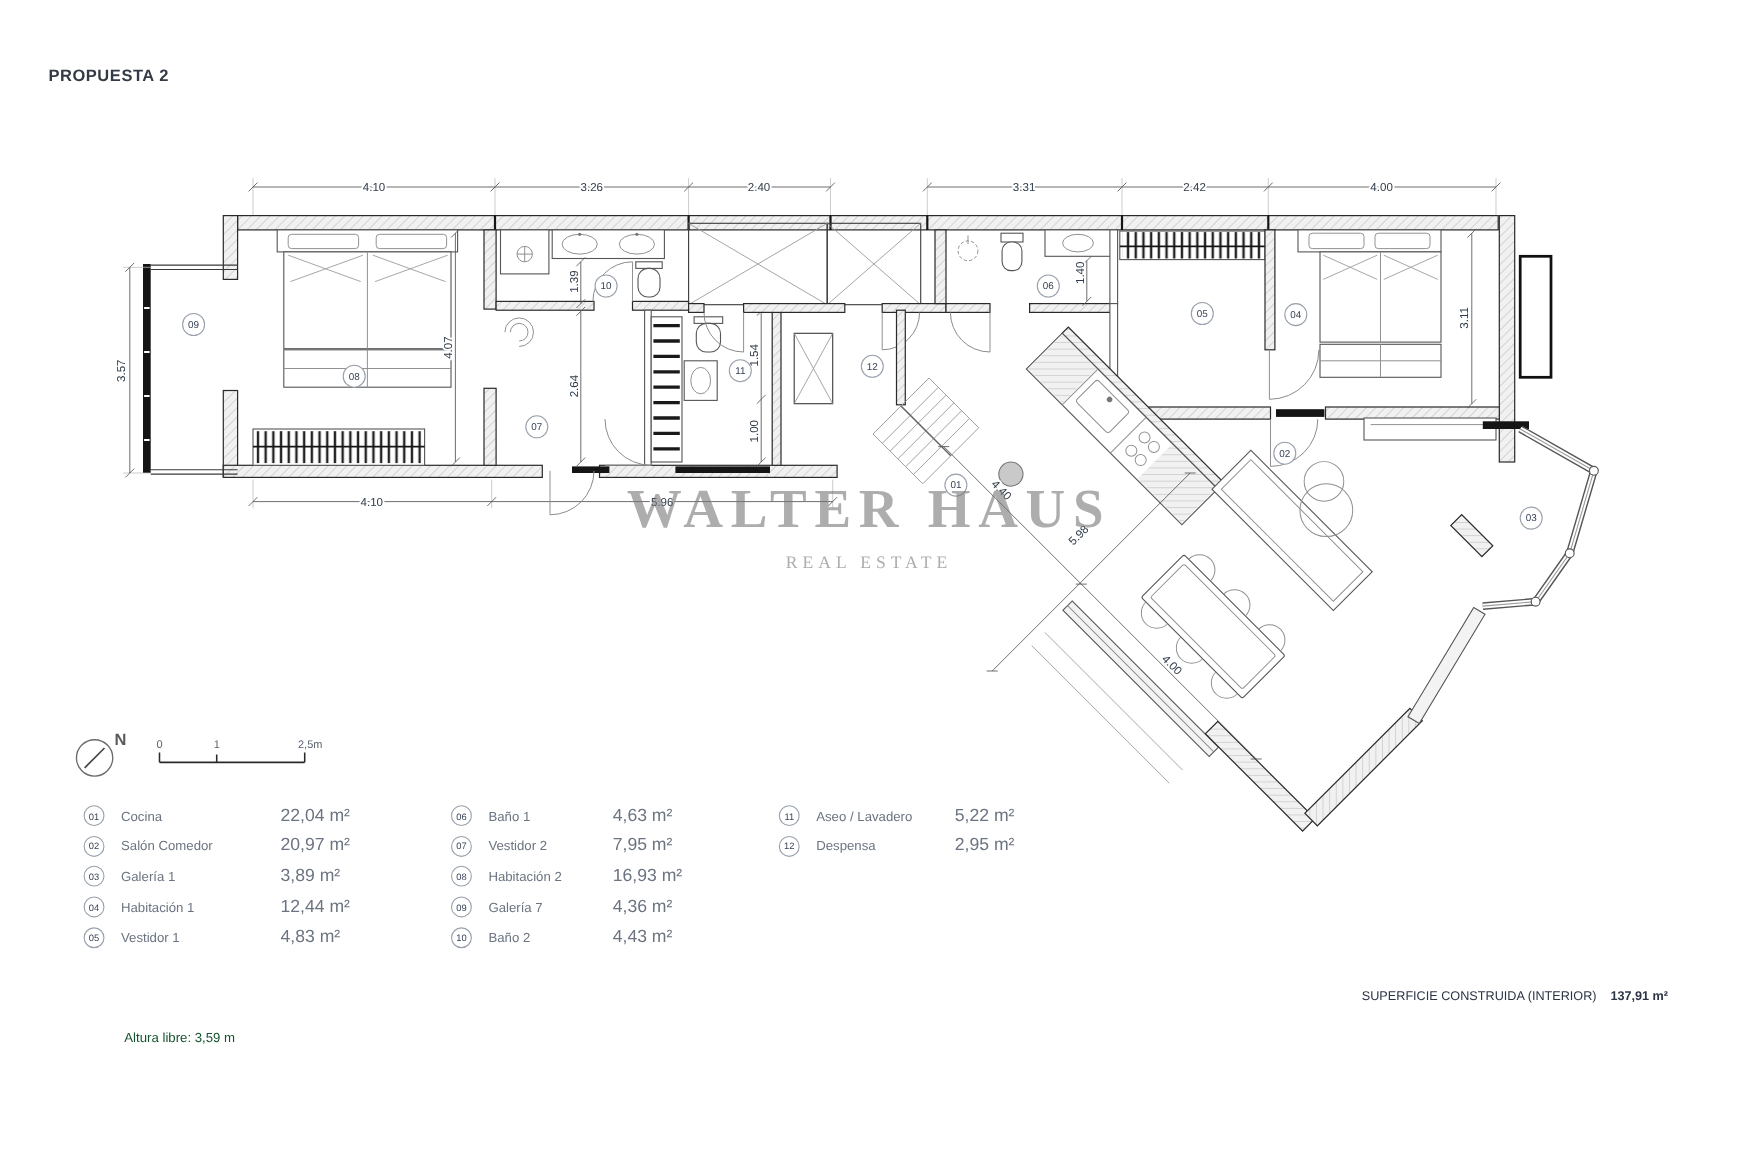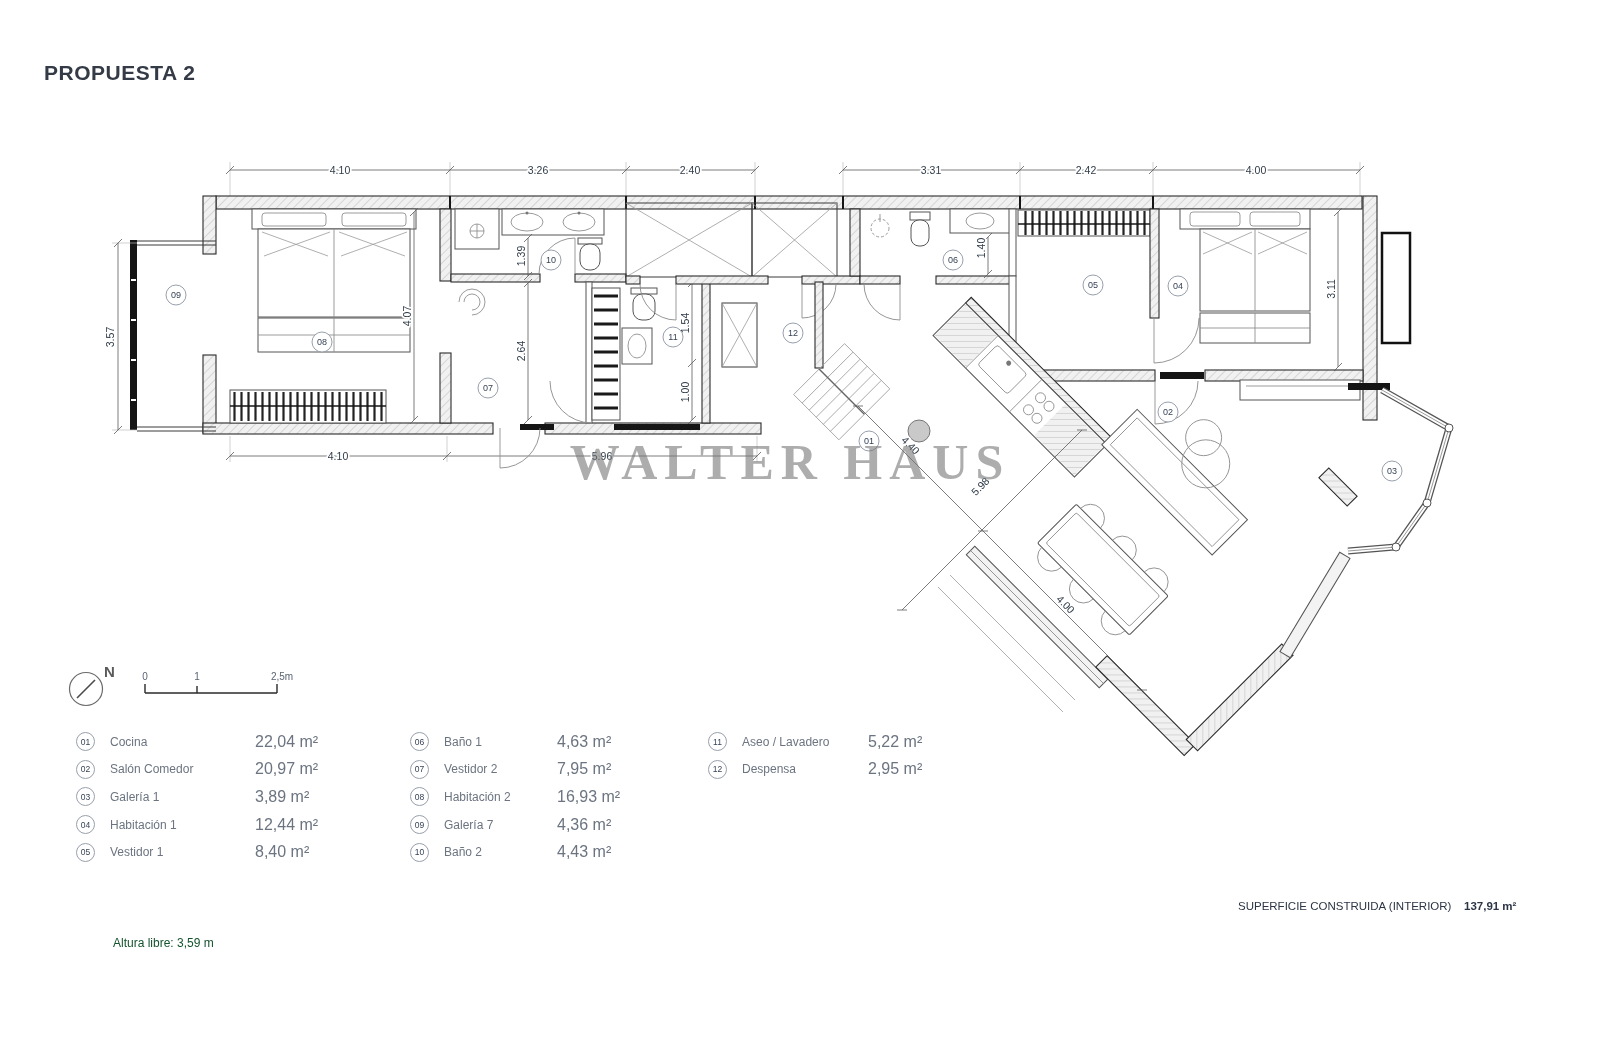--- a/index.html
+++ b/index.html
@@ -14,21 +14,21 @@
   .x{fill:none;stroke:#9a9a9a;stroke-width:.8;}
   .dm{fill:none;stroke:#5a5a5a;stroke-width:.8;}
   .ext{stroke:#bdbdbd;stroke-width:.7;}
   .dt{font:10.5px "Liberation Sans",sans-serif;fill:#2f3b49;text-anchor:middle;
       paint-order:stroke;stroke:#fff;stroke-width:3.5px;stroke-linejoin:round;}
   .lb{font:9px "Liberation Sans",sans-serif;fill:#374357;text-anchor:middle;}
   .lc{fill:#fff;stroke:#98a0ab;stroke-width:1;}
   .arc{fill:none;stroke:#8a8a8a;stroke-width:.9;}
   .glzb{fill:#f3f3f3;stroke:#555;stroke-width:1;}
   
-  #title{position:absolute;left:44px;top:61px;font-size:21px;font-weight:600;
+  #title{position:absolute;left:44px;top:61px;font-size:15px;font-weight:600;
          letter-spacing:.5px;color:#343b46;}
   
   #wm{position:absolute;left:540px;top:433px;width:500px;text-align:center;
       pointer-events:none;font-family:Liberation Serif, serif;}
   #wm .l1{font-size:50px;font-weight:bold;letter-spacing:7px;color:rgba(118,118,118,.6);white-space:nowrap;}
   #wm .l2{margin-top:12px;font-size:16px;letter-spacing:4.5px;color:rgba(145,145,145,.75);white-space:nowrap;}
   
   .col{position:absolute;top:728px;}
   #c1{left:76px;width:310px;} #c2{left:410px;width:270px;} #c3{left:708px;width:290px;}
   .lrow{position:relative;height:27.6px;display:flex;align-items:center;}
@@ -386,20 +386,21 @@
     <line x1="145" y1="693" x2="277" y2="693" stroke="#2a2a2a" stroke-width="1.6"></line>
     <path d="M145 684v9M197 686v7M277 684v9" stroke="#2a2a2a" stroke-width="1.4" fill="none"></path>
     <text x="145" y="680" font-size="10" fill="#5a6472" text-anchor="middle">0</text>
     <text x="197" y="680" font-size="10" fill="#5a6472" text-anchor="middle">1</text>
     <text x="282" y="680" font-size="10" fill="#5a6472" text-anchor="middle">2,5m</text>
   </g>
 </svg>
 
   <div id="wm">
     <div class="l1">WALTER HAUS</div>
+    <div class="l2">REAL ESTATE</div>
   </div>
 
   <div id="title">PROPUESTA 2</div>
 
   <div class="col" id="c1">
     <div class="lrow">
         <span class="lnum">01</span>
         <span class="lname">Cocina</span>
         <span class="larea a1">22,04 m²</span>
       </div>
@@ -414,21 +415,21 @@
         <span class="larea a1">3,89 m²</span>
       </div>
     <div class="lrow">
         <span class="lnum">04</span>
         <span class="lname">Habitación 1</span>
         <span class="larea a1">12,44 m²</span>
       </div>
     <div class="lrow">
         <span class="lnum">05</span>
         <span class="lname">Vestidor 1</span>
-        <span class="larea a1">8,40 m²</span>
+        <span class="larea a1">4,83 m²</span>
       </div>
   </div>
   <div class="col" id="c2">
     <div class="lrow">
         <span class="lnum">06</span>
         <span class="lname">Baño 1</span>
         <span class="larea a2">4,63 m²</span>
       </div>
     <div class="lrow">
         <span class="lnum">07</span>

